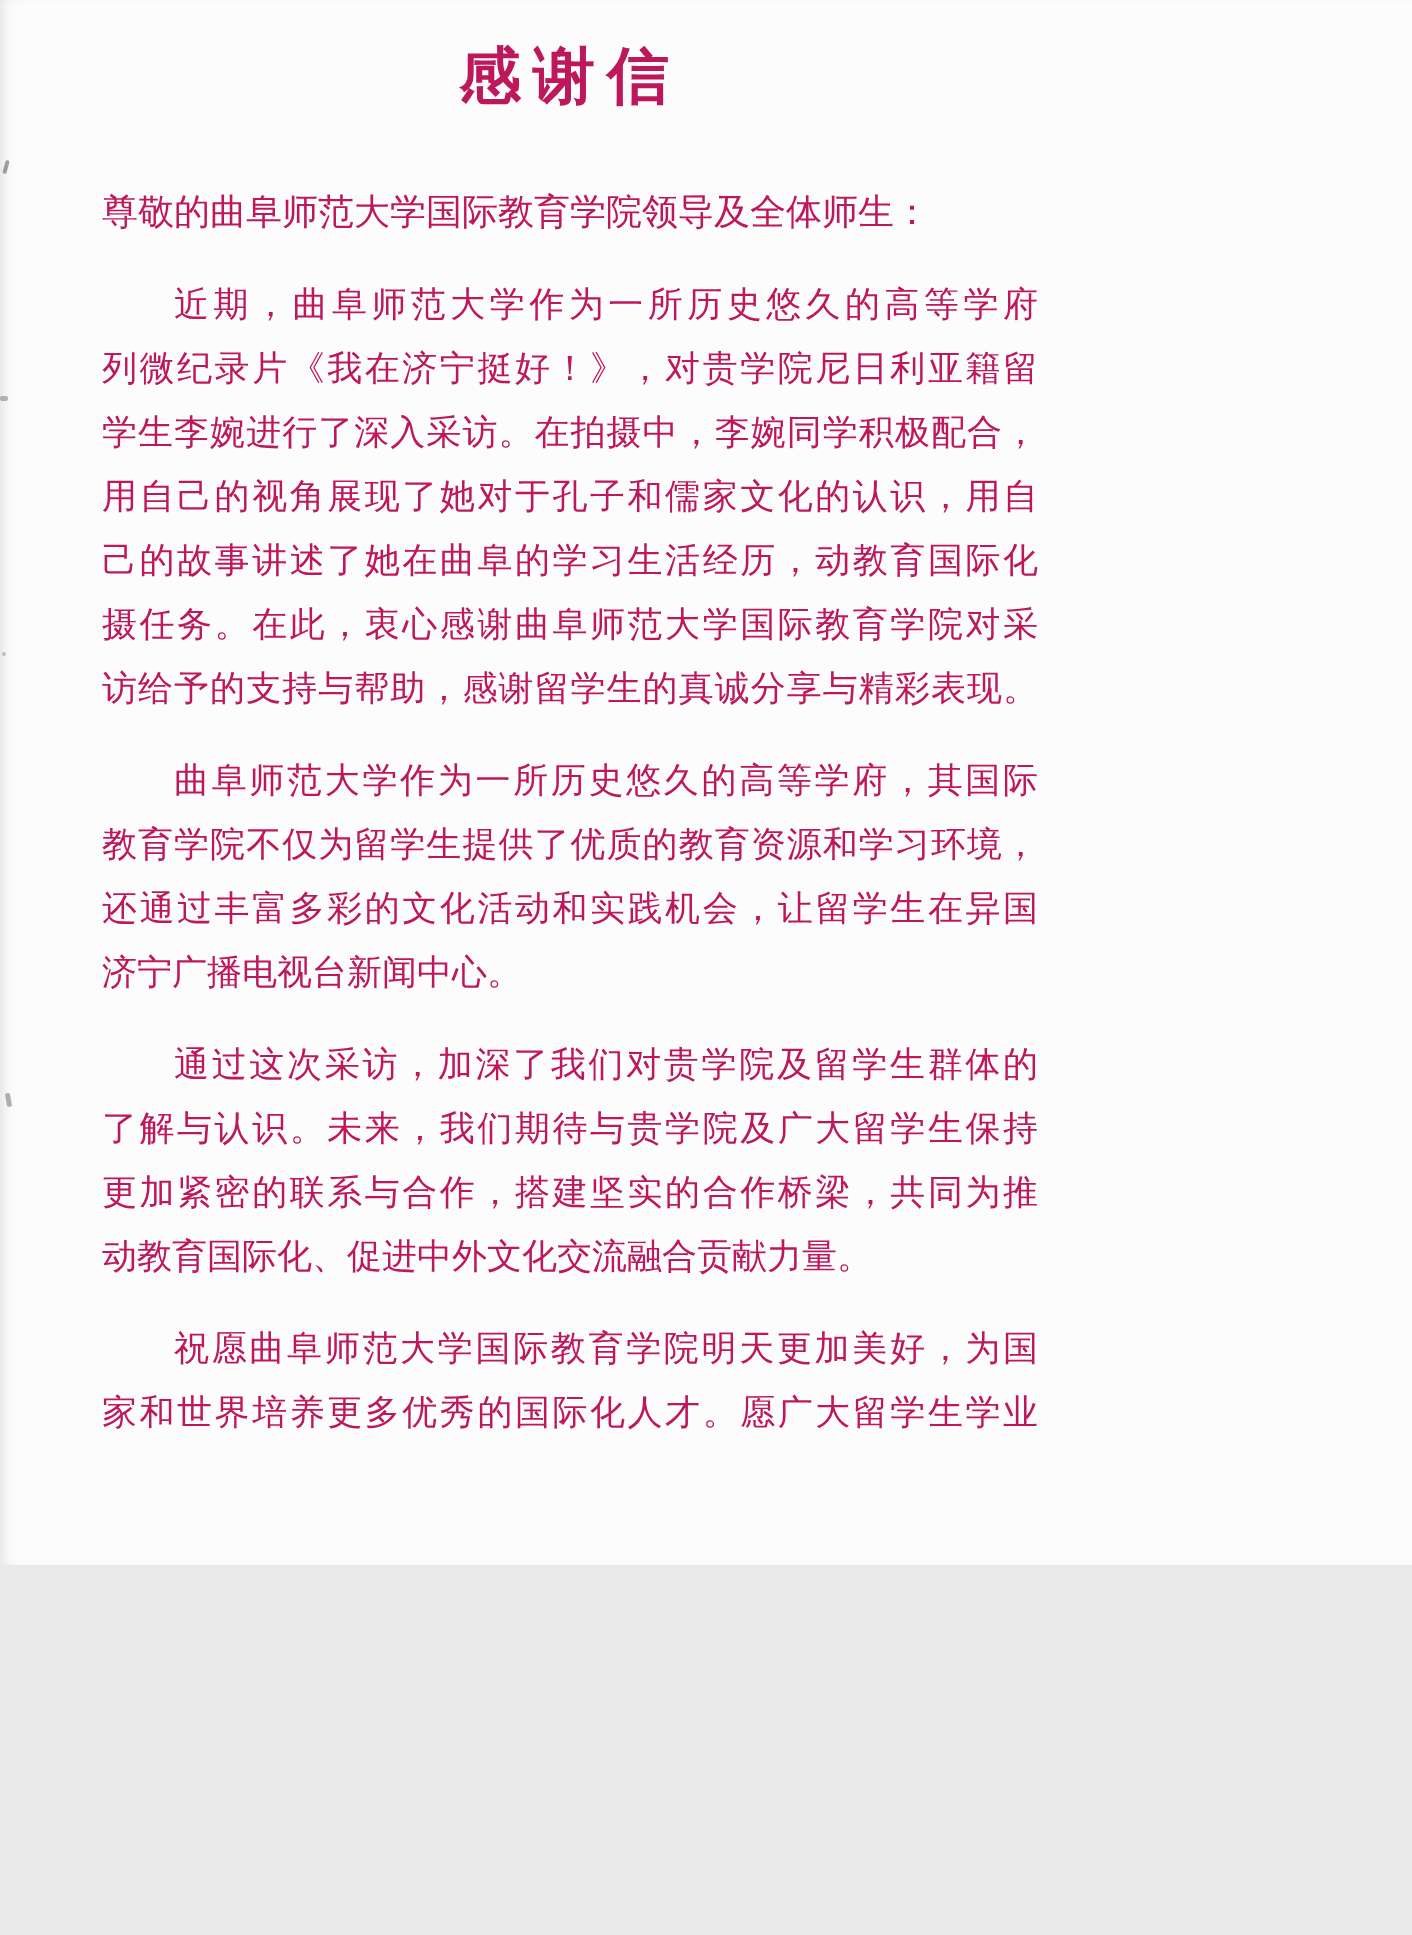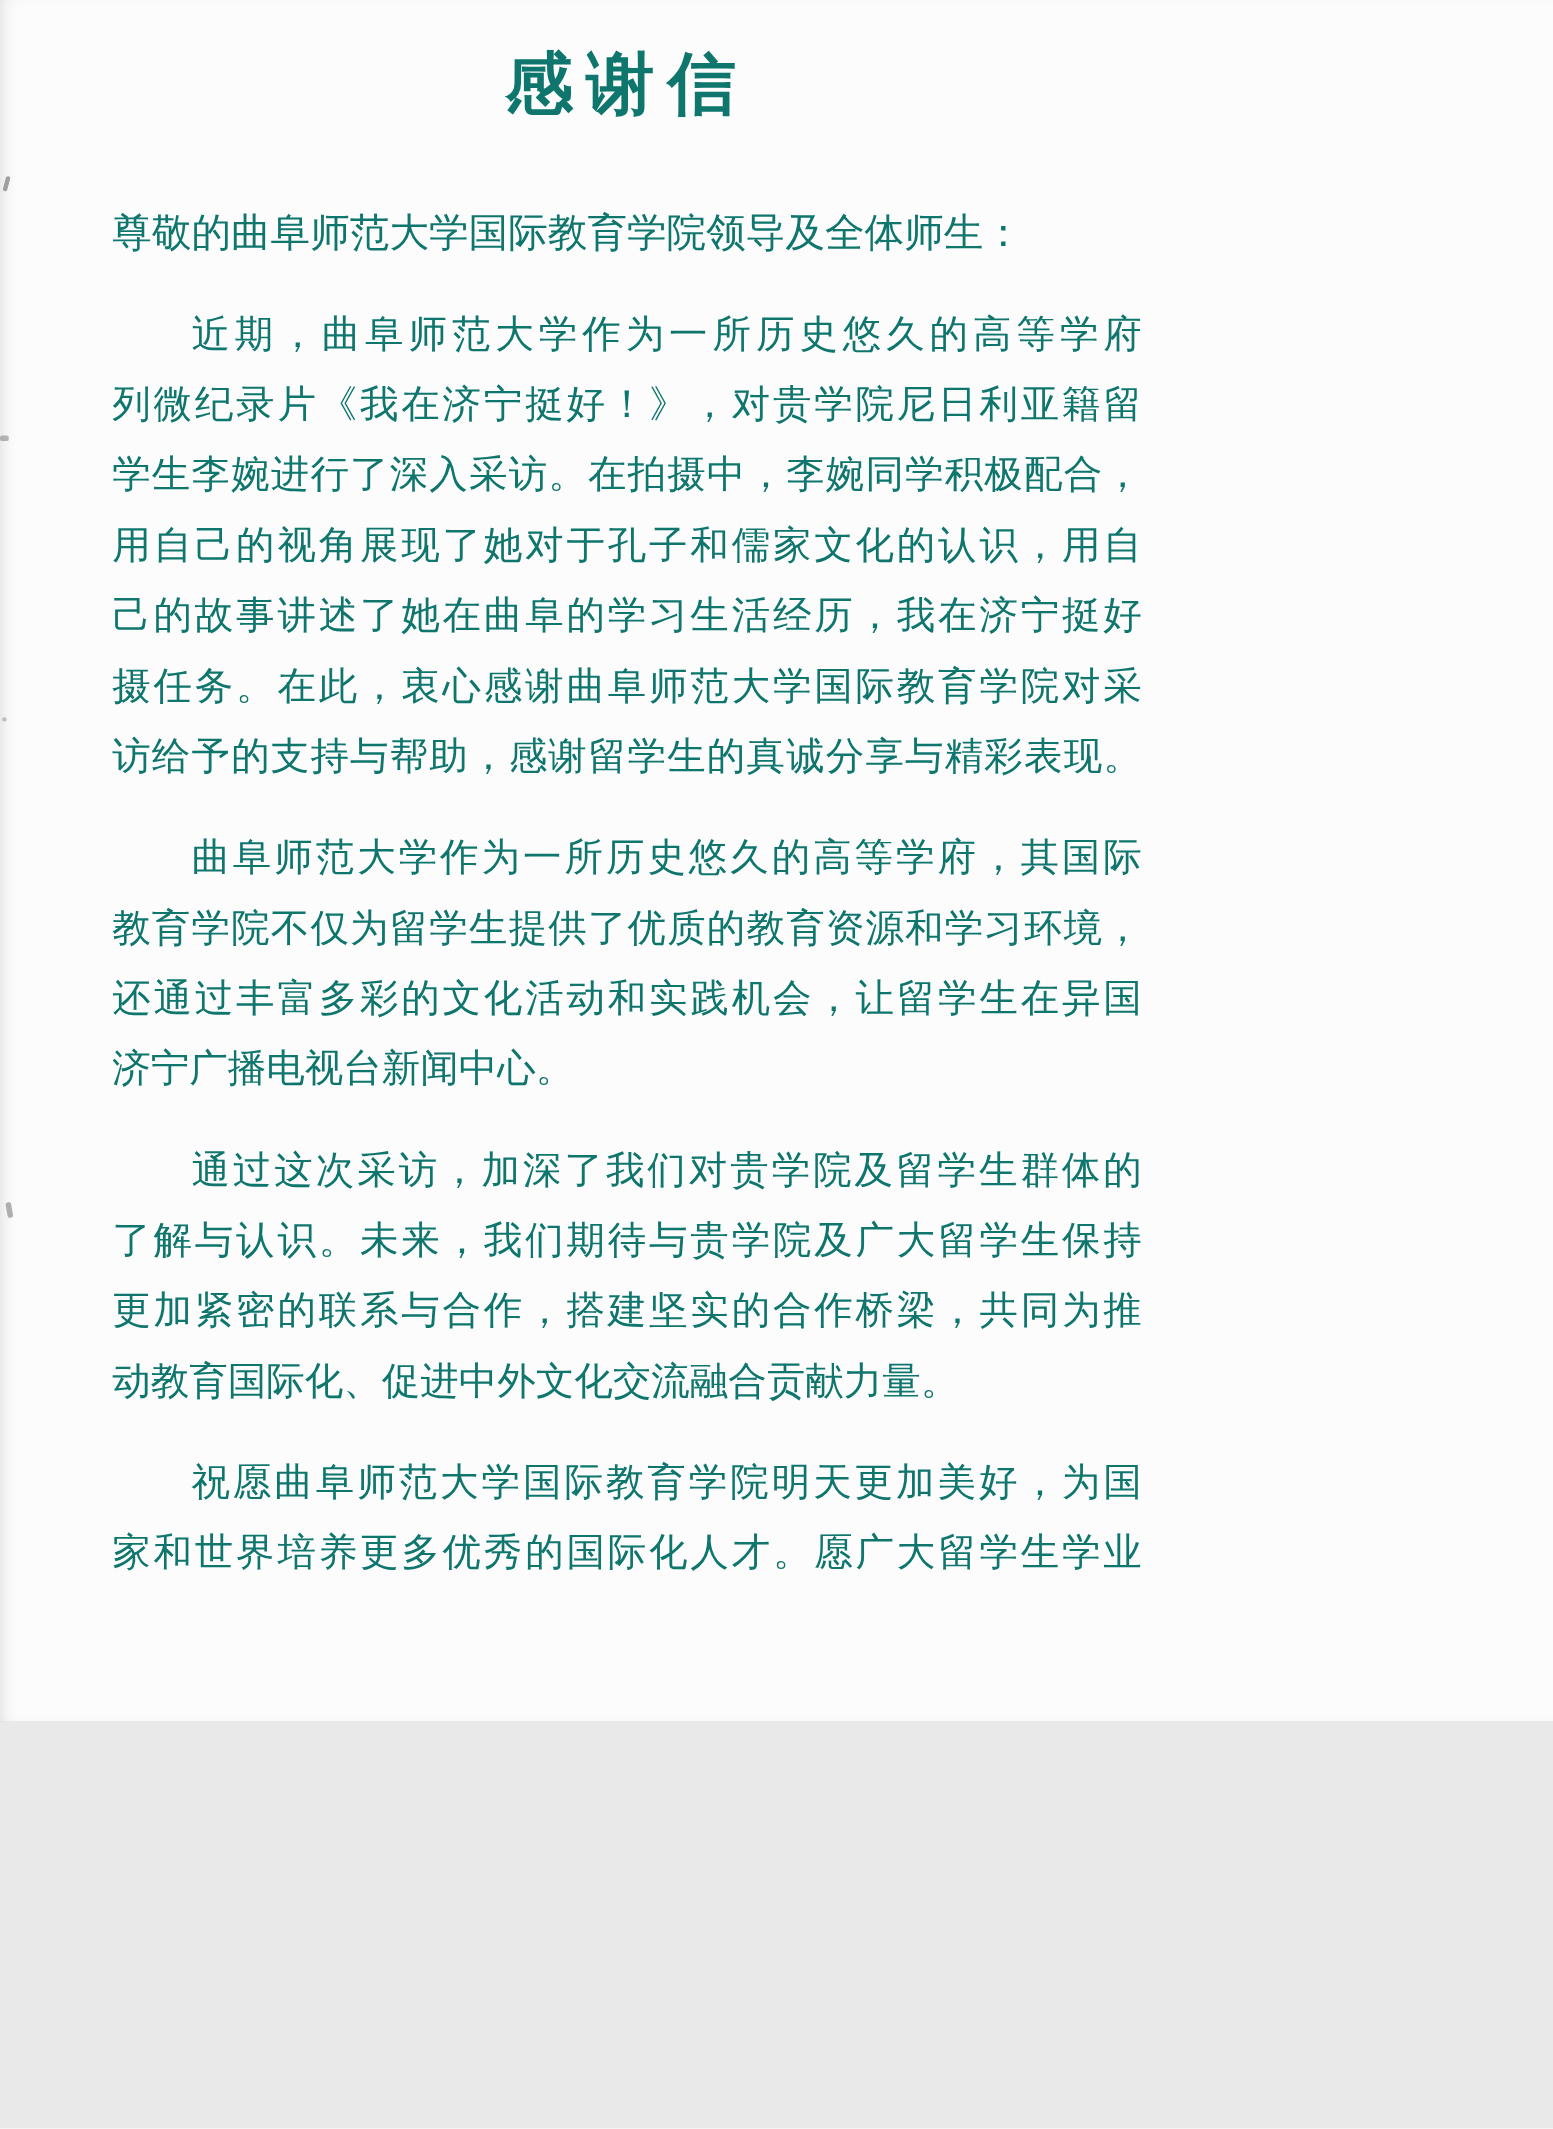--- a/index.html
+++ b/index.html
@@ -1,18 +1,18 @@
 <!DOCTYPE html>
 <html><head>
 <meta charset="utf-8">
 <style>
   html,body{margin:0;padding:0;background:#e9e9e9;}
   .page{
     position:relative;width:1412px;height:1565px;margin:0 auto;
-    background:#fcfcfc;overflow:hidden;color:#0f766e;
+    background:#fcfcfc;overflow:hidden;color:#be185d;
     font-family:Liberation Sans, sans-serif;
     box-shadow:inset 10px 0 18px -12px rgba(0,0,0,.18);
   }
   .title{
     position:absolute;top:34px;left:102px;width:936px;margin:0;
     text-align:center;font-size:62px;font-weight:700;letter-spacing:12px;
   }
   .body-block{position:absolute;left:102px;top:180px;width:936px;}
   .salutation{font-size:36px;line-height:64px;height:64px;white-space:nowrap;}
   .paragraph{margin-top:28px;}
@@ -48,21 +48,21 @@
   <h1 class="title">感谢信</h1>
 
   <div class="body-block">
     <div class="salutation">尊敬的曲阜师范大学国际教育学院领导及全体师生：</div>
 
     <div class="paragraph">
       <div class="line just indent">近期，曲阜师范大学作为一所历史悠久的高等学府</div>
       <div class="line just">列微纪录片《我在济宁挺好！》，对贵学院尼日利亚籍留</div>
       <div class="line just">学生李婉进行了深入采访。在拍摄中，李婉同学积极配合，</div>
       <div class="line just">用自己的视角展现了她对于孔子和儒家文化的认识，用自</div>
-      <div class="line just">己的故事讲述了她在曲阜的学习生活经历，我在济宁挺好</div>
+      <div class="line just">己的故事讲述了她在曲阜的学习生活经历，动教育国际化</div>
       <div class="line just">摄任务。在此，衷心感谢曲阜师范大学国际教育学院对采</div>
       <div class="line just">访给予的支持与帮助，感谢留学生的真诚分享与精彩表现。</div>
     </div>
 
     <div class="paragraph">
       <div class="line just indent">曲阜师范大学作为一所历史悠久的高等学府，其国际</div>
       <div class="line just">教育学院不仅为留学生提供了优质的教育资源和学习环境，</div>
       <div class="line just">还通过丰富多彩的文化活动和实践机会，让留学生在异国</div>
       <div class="line">济宁广播电视台新闻中心。</div>
     </div>

